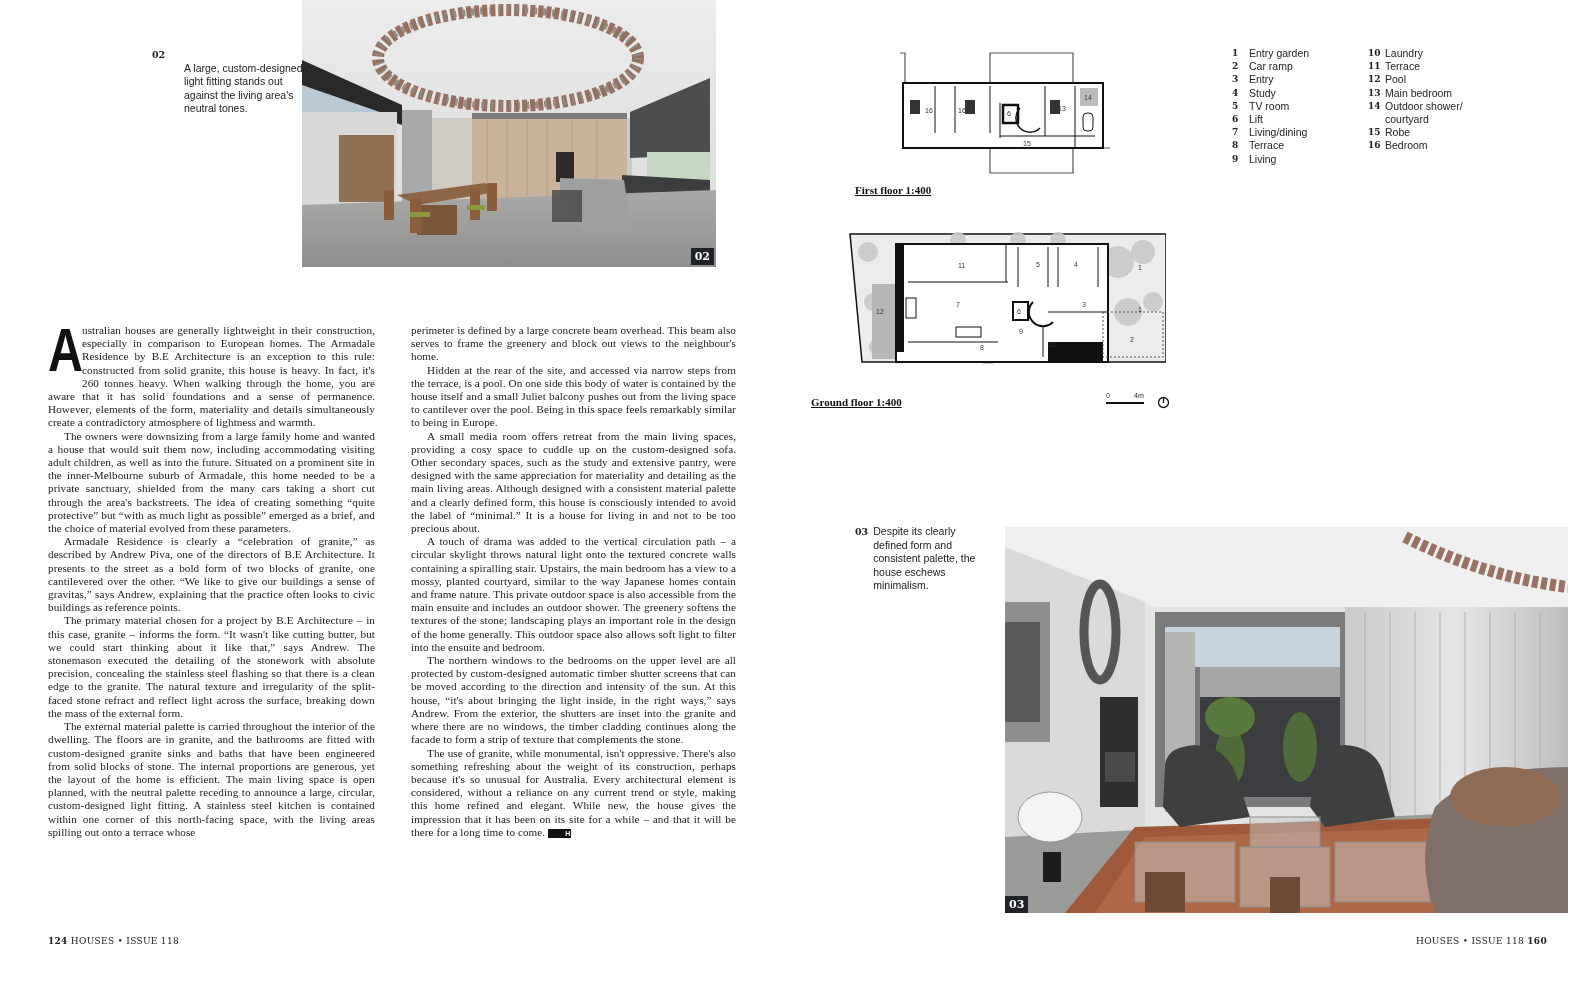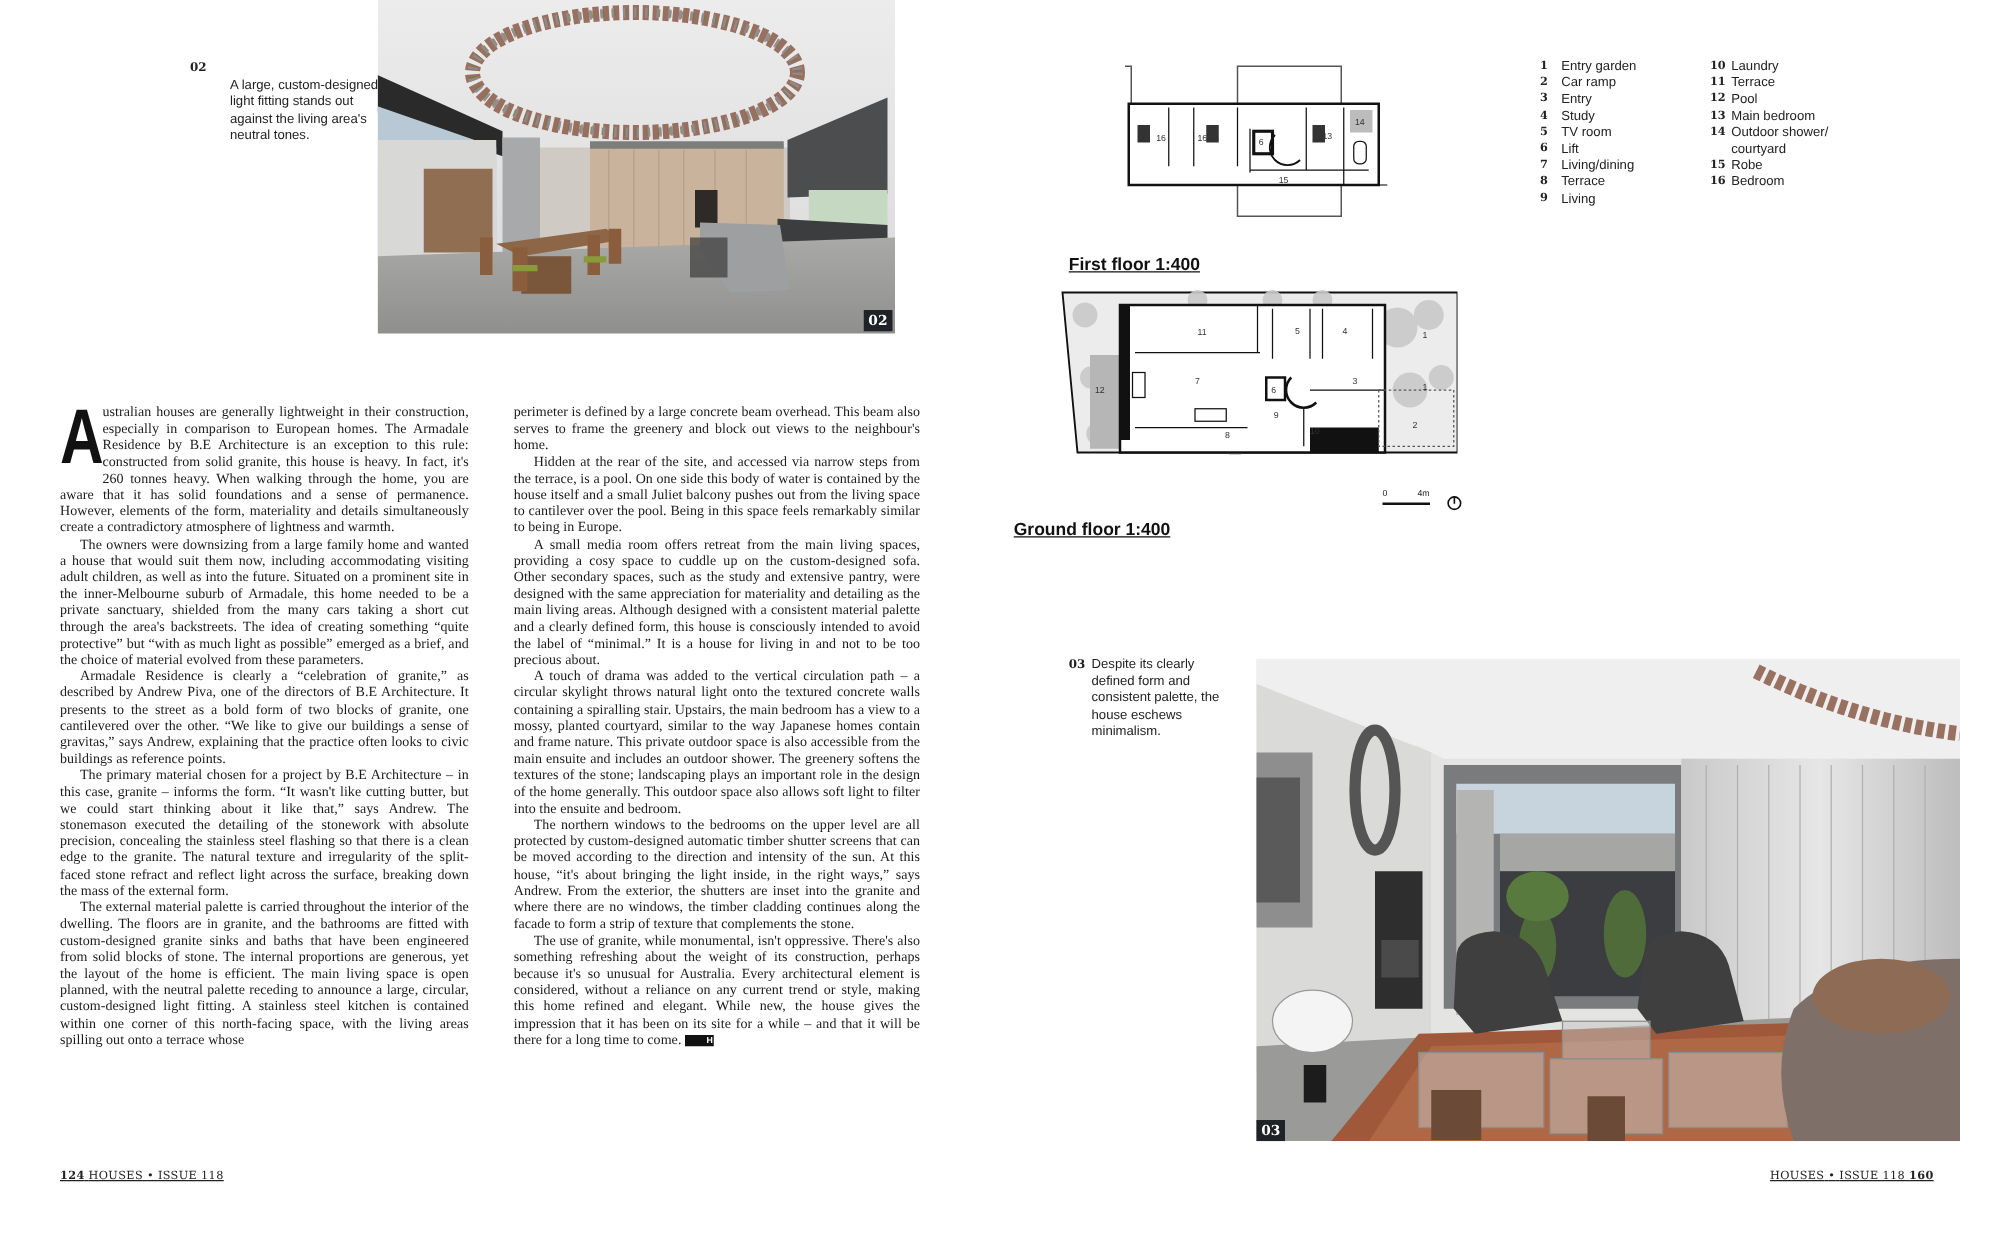--- a/index.html
+++ b/index.html
@@ -12,25 +12,25 @@
   .col { position:absolute; font-family:"Liberation Serif", serif; font-size:11.2px; line-height:13.2px;
          text-align:justify; color:#1a1a1a; letter-spacing:0.05px; }
   .col p { margin:0; text-indent:16px; }
   .col p.first { text-indent:0; }
   .dropcap { float:left; font-family:"Liberation Sans", sans-serif; font-weight:bold; font-size:62px;
              line-height:50px; height:54px; margin:1px 6px 0 0; color:#111; transform:scaleX(0.78); transform-origin:left top; width:28px; }
   .endmark { display:inline-block; background:#111; color:#fff; font-size:7px; line-height:9px; padding:0 1px; margin-left:3px; font-family:"Liberation Sans", sans-serif; font-weight:bold; vertical-align:middle;}
   .photo { position:absolute; overflow:hidden; }
   .photo-num { position:absolute; background:#1f2226; color:#fff; font-family:"DejaVu Serif", serif; font-weight:bold; font-size:11px; padding:2px 4px; }
   .plan { position:absolute; }
-  .plan-label { position:absolute; font-family:Liberation Sans, sans-serif; font-weight:bold; font-size:14px; text-decoration:underline; color:#111;margin-top:19px; }
+  .plan-label { position:absolute; font-family:Liberation Serif, serif; font-weight:bold; font-size:11px; text-decoration:underline; color:#111; }
   .legend { position:absolute; font-family:"Liberation Sans", sans-serif; font-size:10.5px; line-height:13.2px; color:#222; }
   .legend .row { display:flex; }
   .legend .n { width:17px; font-family:"DejaVu Serif", serif; font-weight:bold; font-size:9px; }
-  .footer { position:absolute; top:936px; font-family:"DejaVu Serif", serif; font-size:9px; letter-spacing:0.3px; color:#222;text-decoration:underline; }
+  .footer { position:absolute; top:936px; font-family:"DejaVu Serif", serif; font-size:9px; letter-spacing:0.3px; color:#222; }
   .footer b { font-weight:bold; }
 </style>
 </head>
 <body>
 
 <div class="abs caption" style="left:152px; top:48px; width:150px;">
   <span class="num">02</span><span class="ctext" style="width:122px;margin-left:32px;">A large, custom-designed light fitting stands out against the living area's neutral tones.</span>
 </div>
 
 <div class="photo" style="left:302px; top:0; width:414px; height:267px;">

